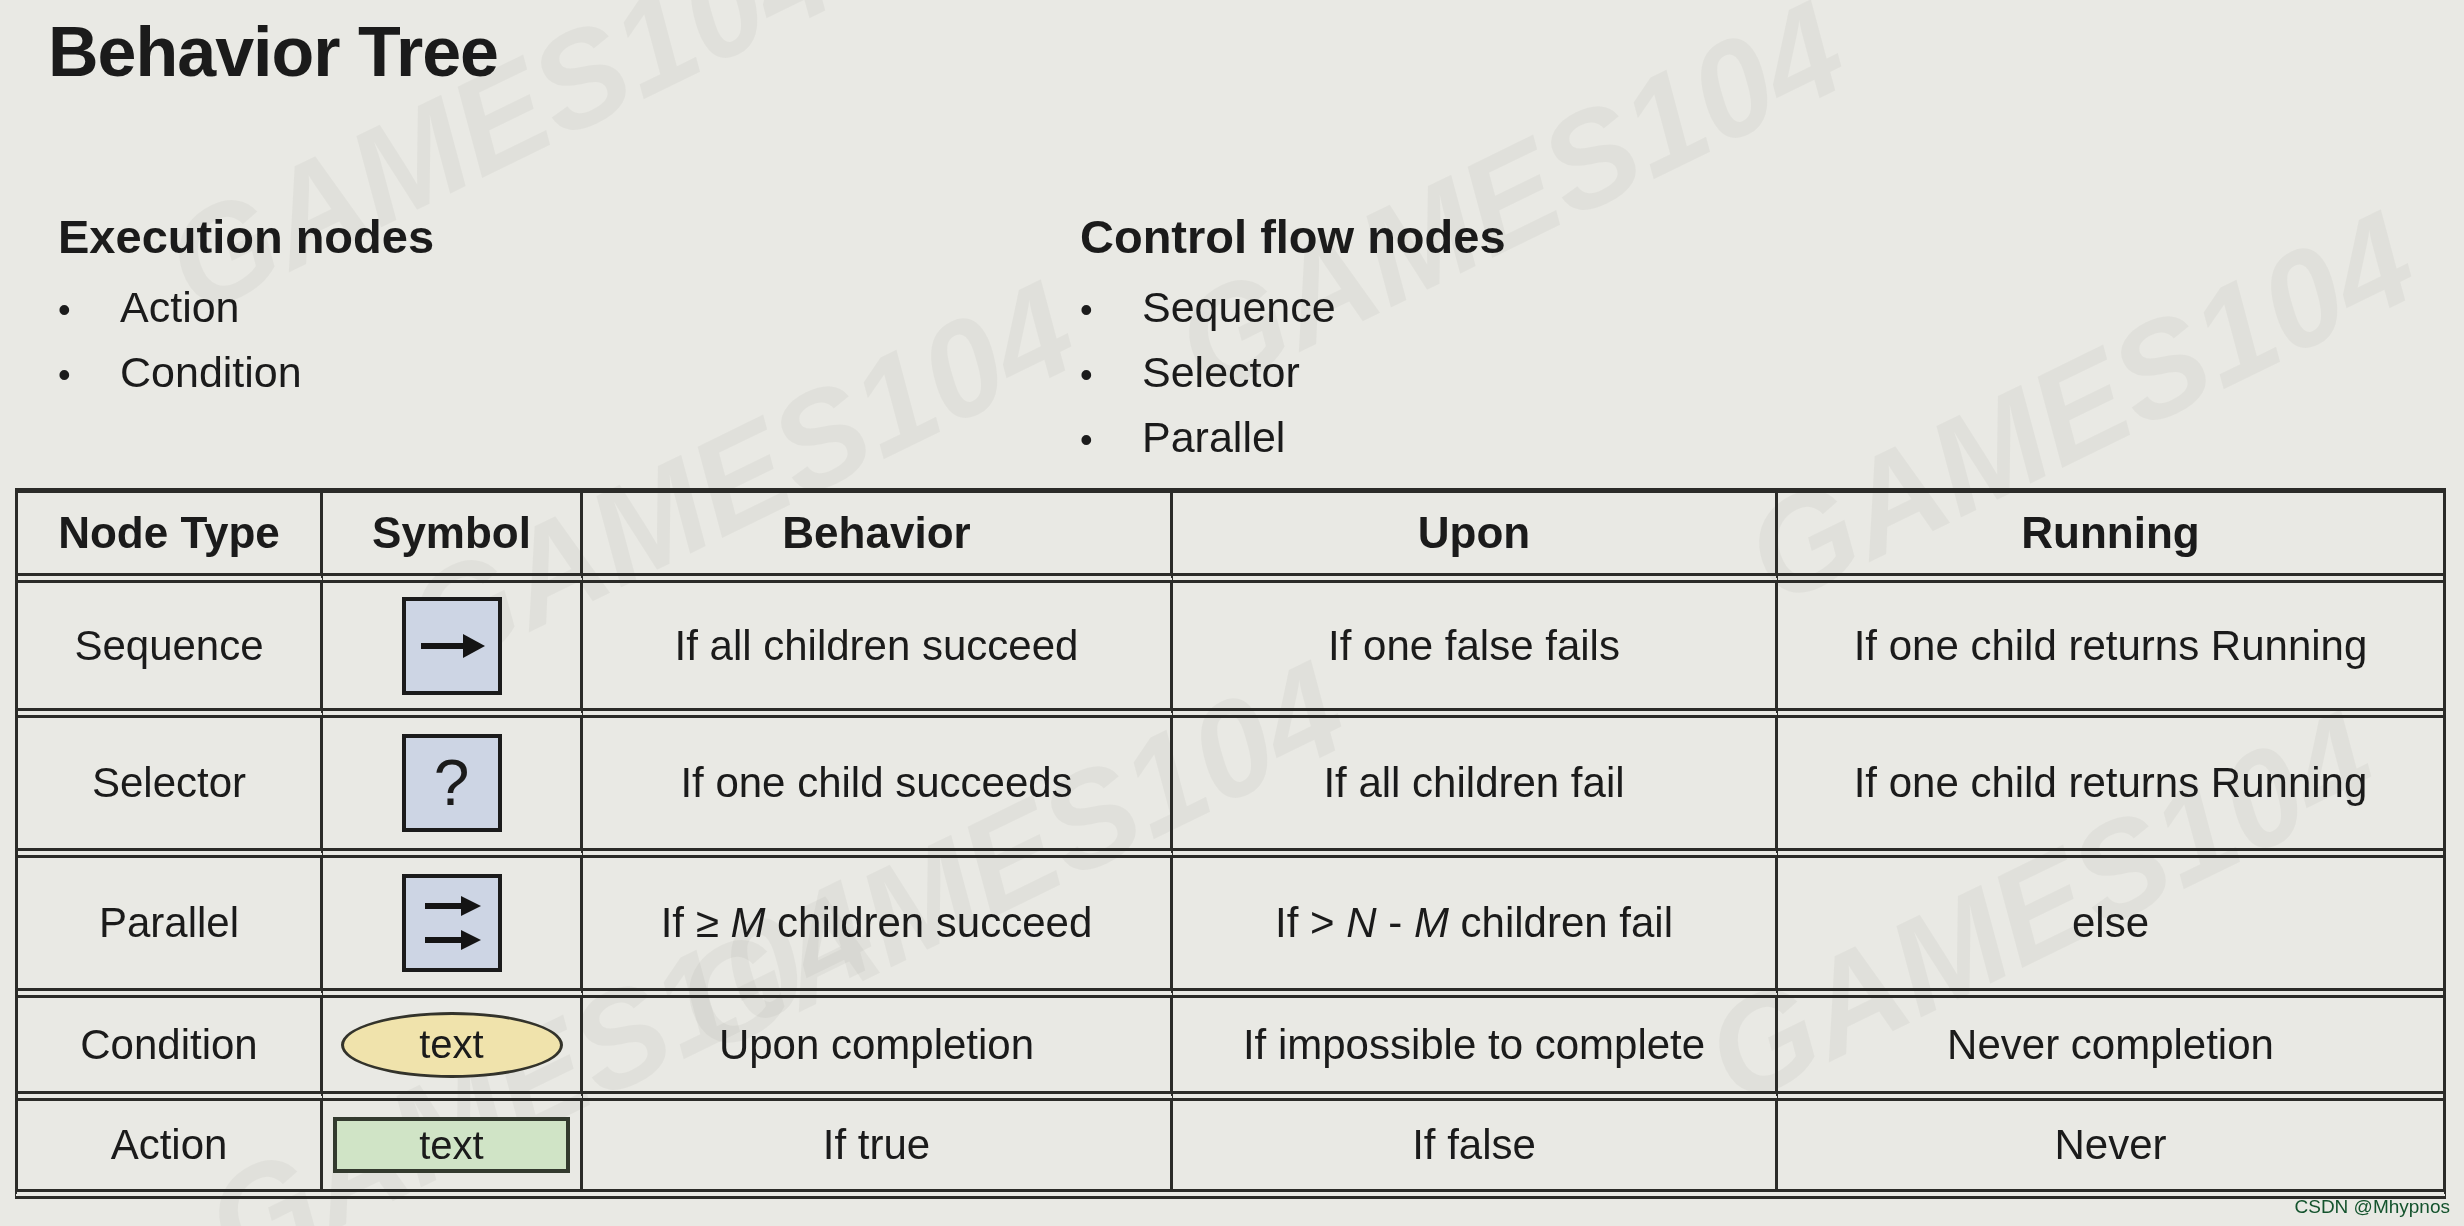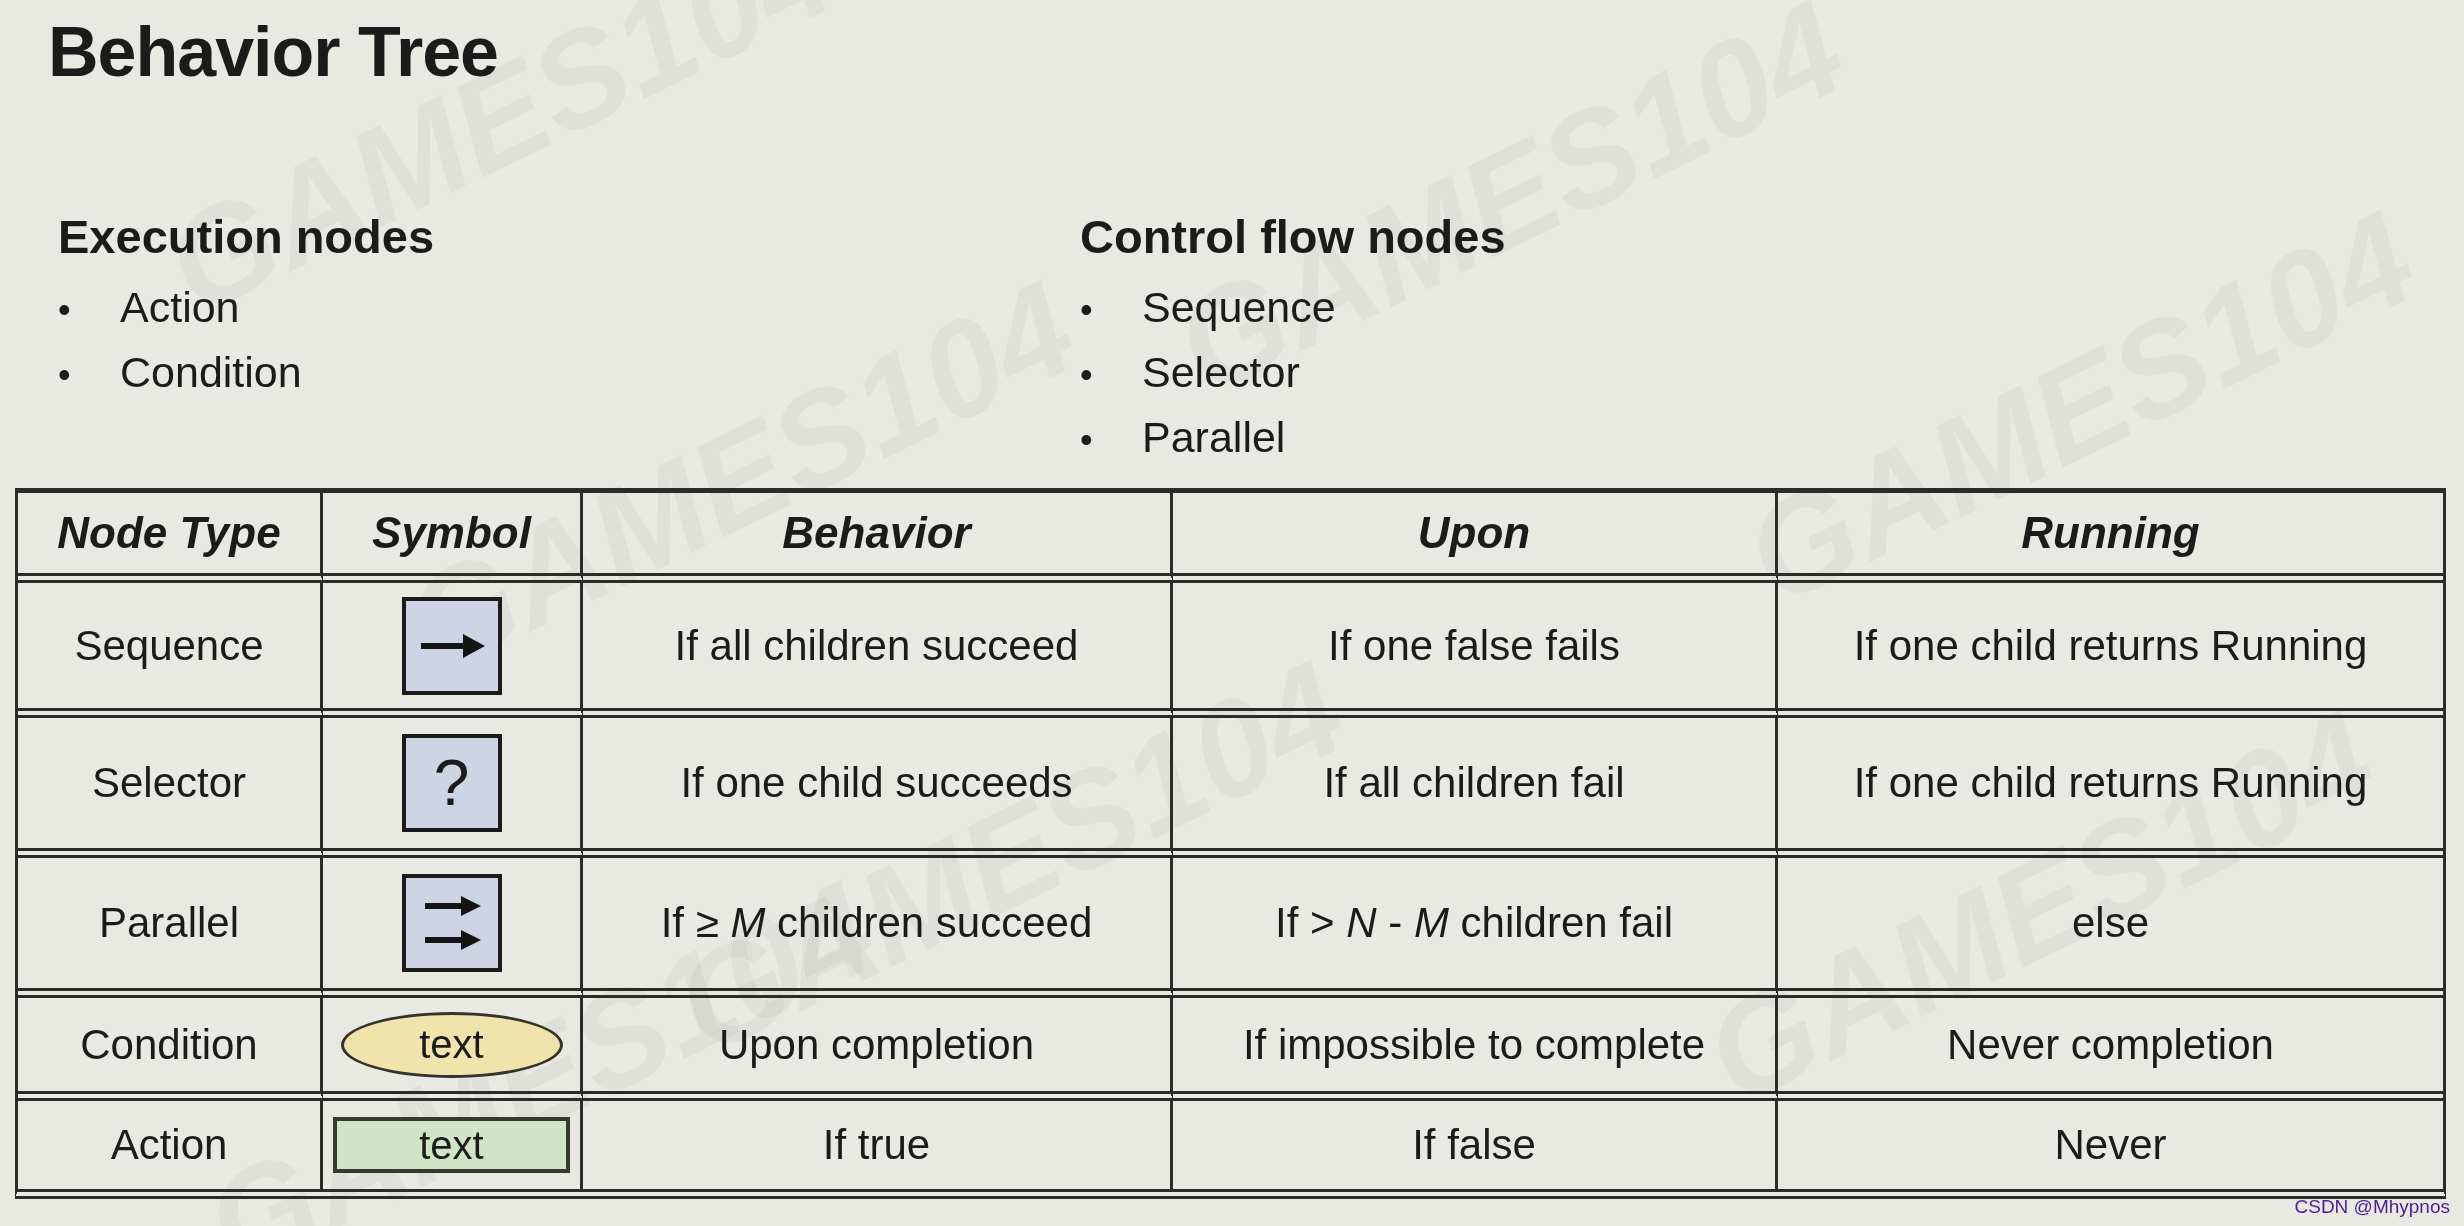--- a/index.html
+++ b/index.html
@@ -47,21 +47,21 @@
   .cell {
     display:flex; align-items:center; justify-content:center;
     box-sizing:border-box;
     font-size:42px; text-align:center;
     border-right:3px solid #2b2b28;
     border-bottom:10px double #2b2b28;
     padding:0 10px;
   }
   .cell.last-col { border-right:none; }
   .cell.last-row { border-bottom:none; }
-  .cell.th { font-weight:bold; font-size:44px;font-style:italic; }
+  .cell.th { font-weight:bold; font-size:44px; }
   .var { font-style:italic; }
   
   .sym-box {
     width:100px; height:98px;
     background:#cdd5e4;
     border:4px solid #1b1b1b;
     box-sizing:border-box;
     display:flex; align-items:center; justify-content:center;
   }
   .sym-question { font-size:64px; line-height:1; }
@@ -77,21 +77,21 @@
   .sym-rect {
     width:238px; height:56px;
     background:#d0e4c6;
     border:4px solid #333a2e;
     box-sizing:border-box;
     display:flex; align-items:center; justify-content:center;
     font-size:40px;
   }
   .credit {
     position:absolute; right:14px; top:1196px;
-    font-size:19px; color:#4c1d95;
+    font-size:19px; color:#14532d;
   }
 </style>
 </head>
 <body>
 
 <div class="slide">
 
   <div class="wm" style="left:140px; top:40px;">GAMES104</div>
   <div class="wm" style="left:380px; top:400px;">GAMES104</div>
   <div class="wm" style="left:1150px; top:120px;">GAMES104</div>

